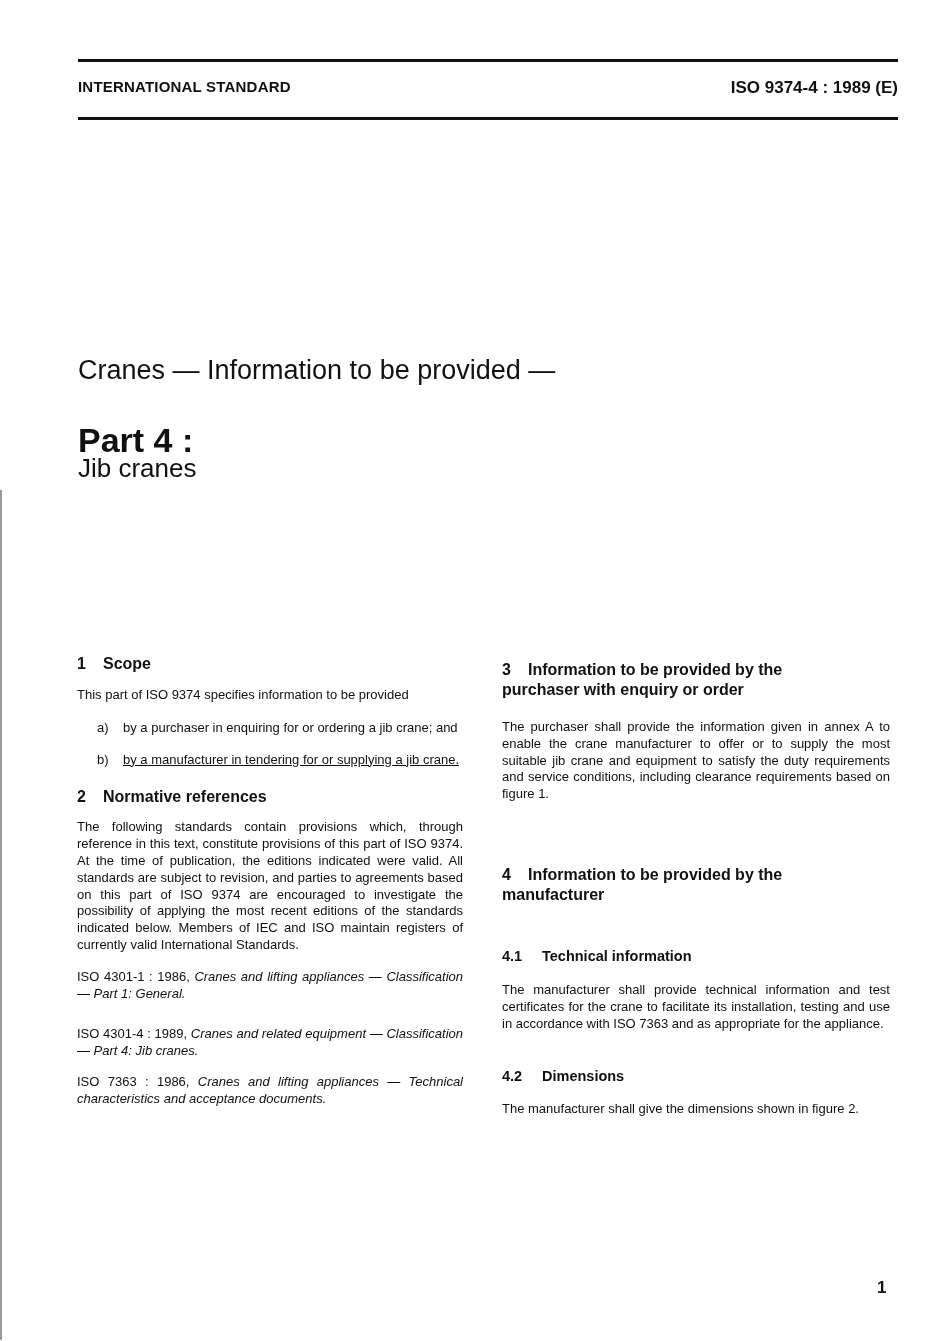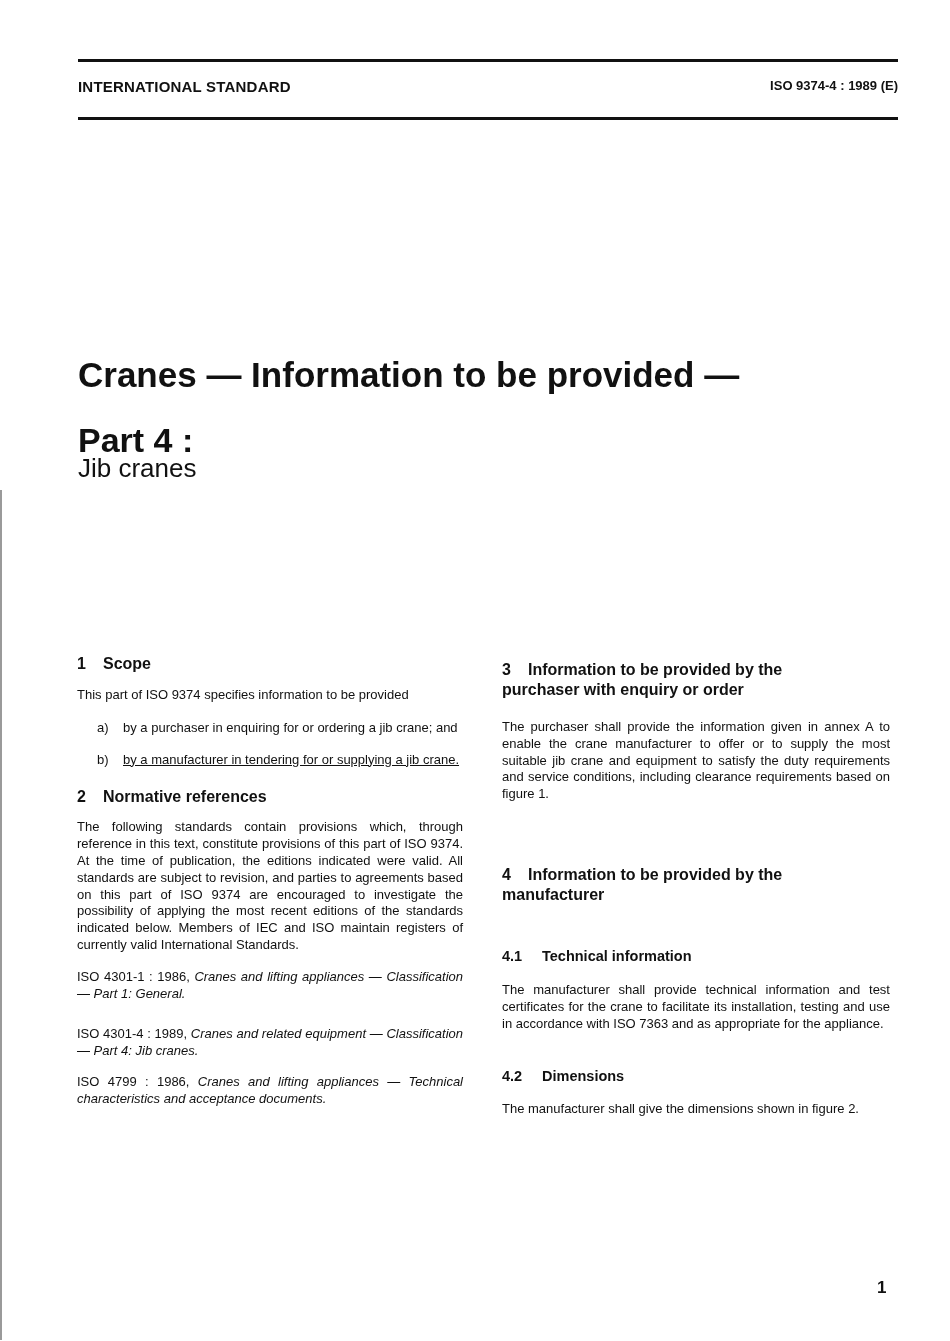--- a/index.html
+++ b/index.html
@@ -3,22 +3,22 @@
   <meta charset="utf-8">
   <style>
     html, body { margin: 0; padding: 0; background: #ffffff; }
     body { width: 950px; height: 1341px; position: relative; overflow: hidden;
            font-family: "Liberation Sans", "DejaVu Sans", sans-serif; color: #111; }
     .scan-edge { position: absolute; left: 0; top: 490px; width: 2px; height: 850px; background: #9a9a9a; }
     .rule { position: absolute; left: 78px; width: 820px; height: 3px; background: #111; }
     .rule.top { top: 59px; }
     .rule.bottom { top: 117px; }
     .header-left { position: absolute; left: 78px; top: 78px; font-size: 15px; font-weight: bold; letter-spacing: 0.2px; text-align: right; }
-    .header-right { position: absolute; right: 52px; top: 78px; font-size: 13px; font-weight: bold; }
-    .title { position: absolute; left: 78px; top: 355px; font-size: 35px; font-weight: bold; white-space: nowrap; }
+    .header-right { position: absolute; right: 52px; top: 78px; font-size: 17px; font-weight: bold; }
+    .title { position: absolute; left: 78px; top: 355px; font-size: 27px; font-weight: normal; white-space: nowrap; }
     .part { position: absolute; left: 78px; top: 421px; font-size: 34px; font-weight: bold; }
     .subtitle { position: absolute; left: 78px; top: 453px; font-size: 26px; }
     .col { position: absolute; width: 386px; font-size: 13px; line-height: 16.8px; }
     .col.left { left: 77px; top: 654px; }
     .col.right { left: 502px; top: 660px; width: 388px; }
     h2 { font-size: 16px; font-weight: bold; margin: 0; line-height: 20px; }
     h2 .num { display: inline-block; width: 26px; }
     h3 { font-size: 14.5px; font-weight: bold; margin: 0; line-height: 18px; }
     h3 .num { display: inline-block; width: 40px; }
     p { margin: 0; text-align: justify; }
@@ -60,21 +60,21 @@
 
   <p class="ref" style="margin-top:15px;">
     <span>ISO 4301-1 : 1986,</span>
     <i>Cranes and lifting appliances — Classification — Part 1: General.</i>
   </p>
   <p class="ref" style="margin-top:24px;">
     <span>ISO 4301-4 : 1989,</span>
     <i>Cranes and related equipment — Classification — Part 4: Jib cranes.</i>
   </p>
   <p class="ref" style="margin-top:14px;">
-    <span>ISO 4799 : 1986,</span>
+    <span>ISO 7363 : 1986,</span>
     <i>Cranes and lifting appliances — Technical characteristics and acceptance documents.</i>
   </p>
 </div>
 
 <div class="col right">
   <h2 style="width:330px;">
     <span class="num">3</span><span>Information to be provided by the purchaser with enquiry or order</span>
   </h2>
   <p style="margin-top:19px;">The purchaser shall provide the information given in annex A to enable the crane manufacturer to offer or to supply the most suitable jib crane and equipment to satisfy the duty requirements and service conditions, including clearance requirements based on figure 1.</p>
 

